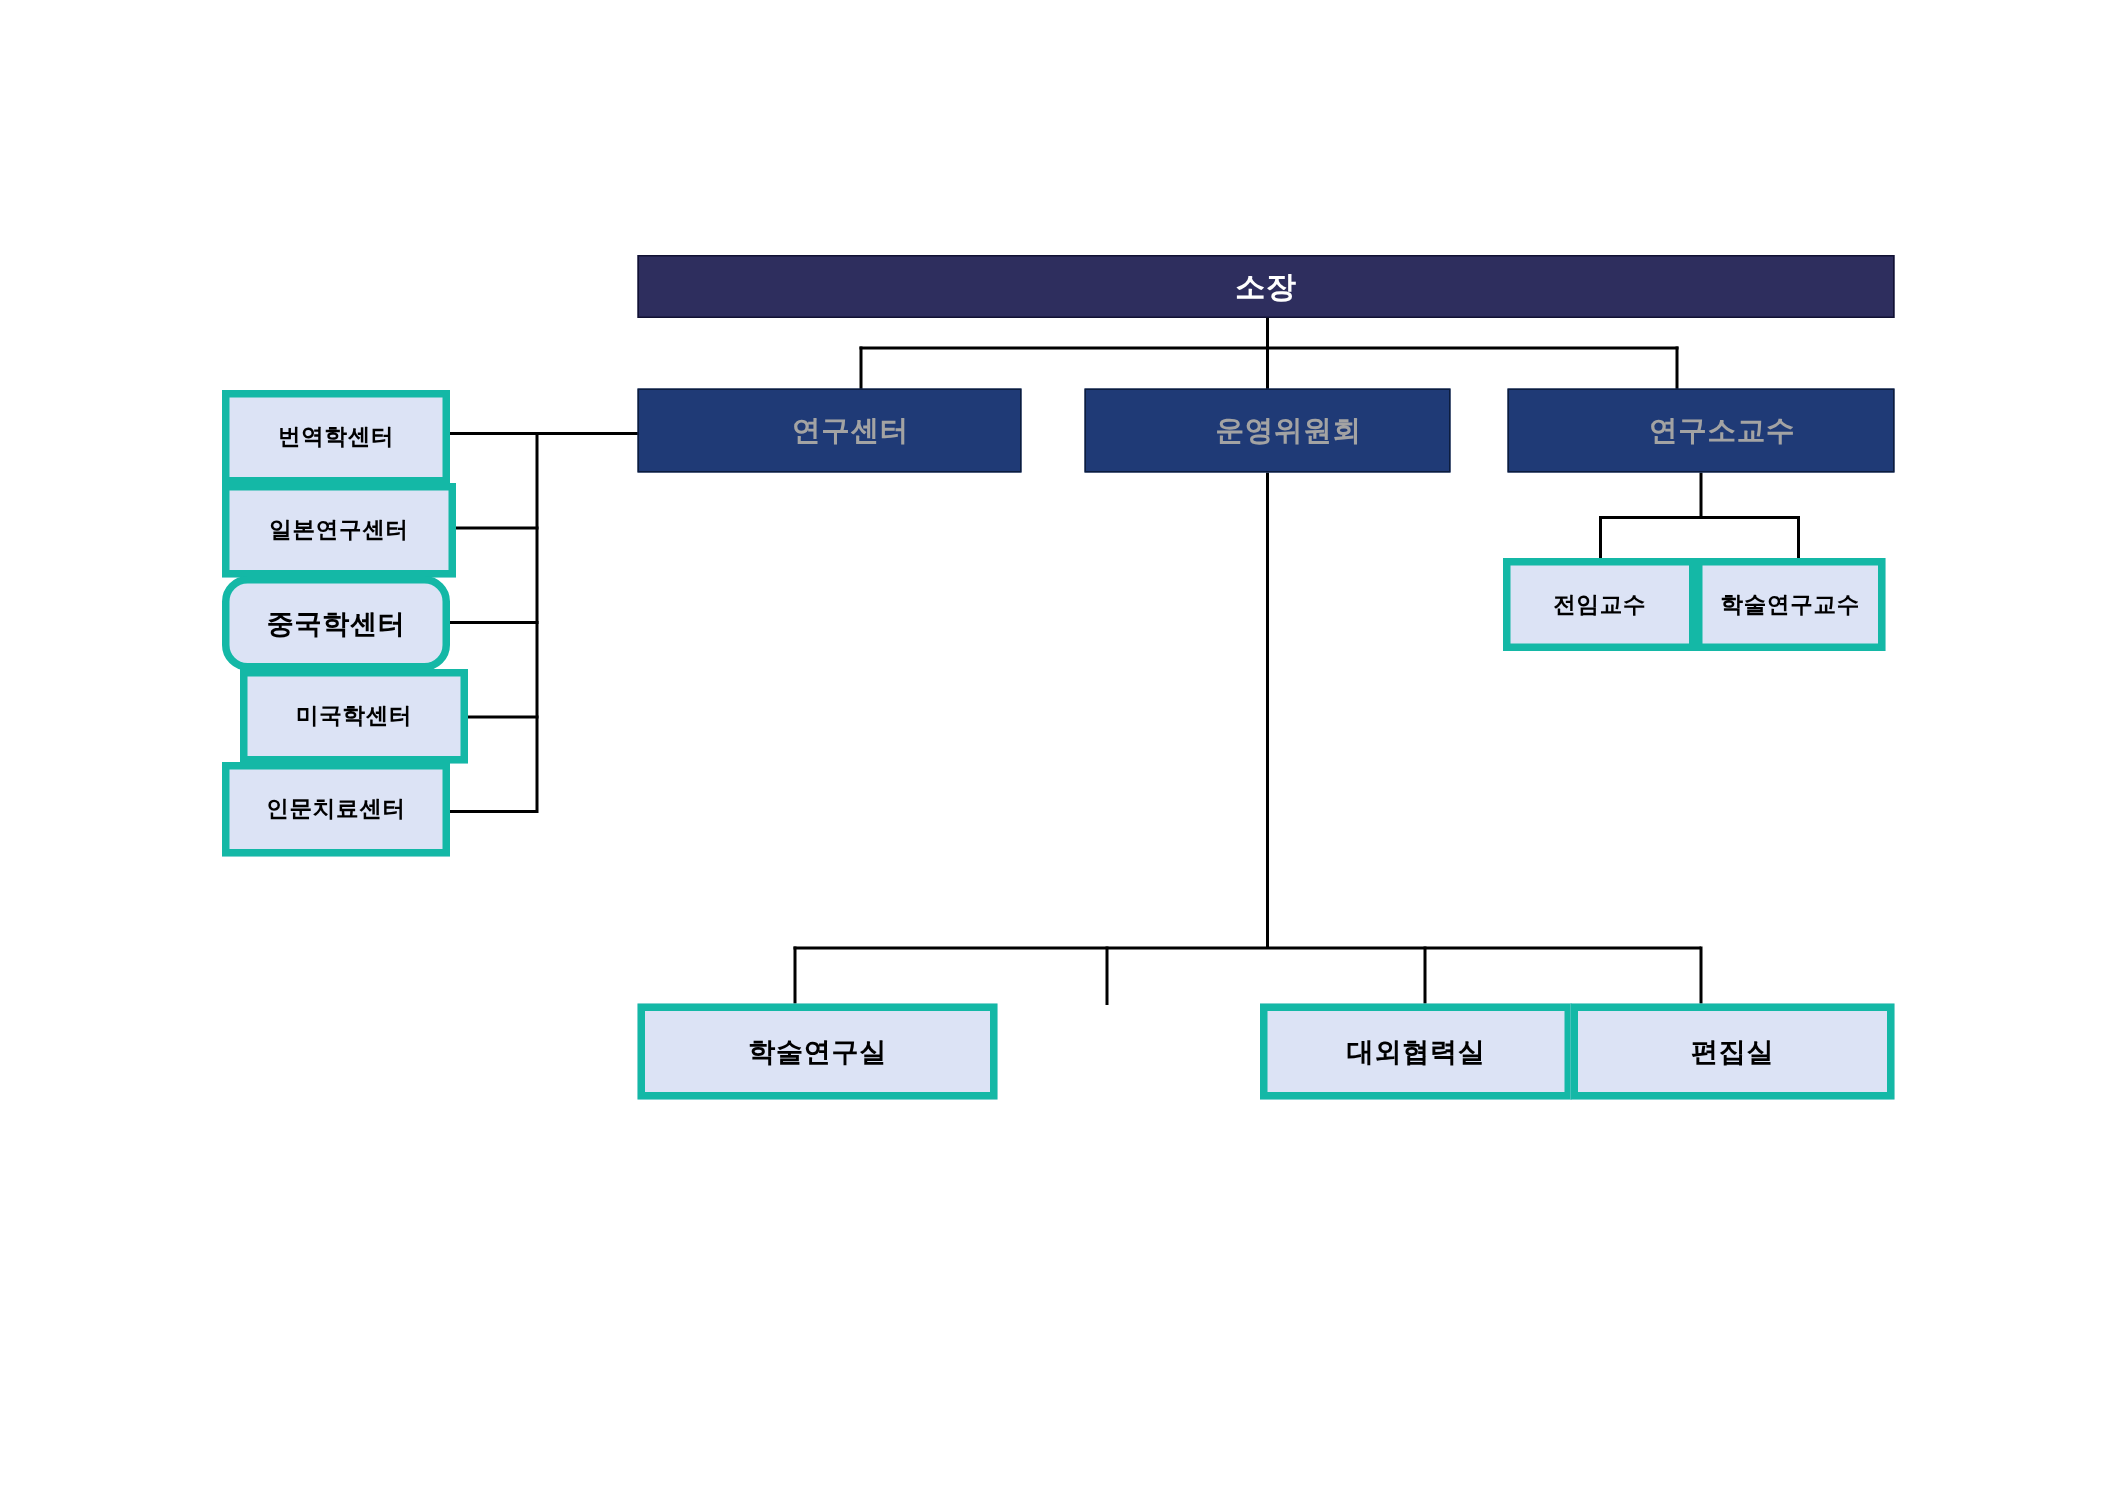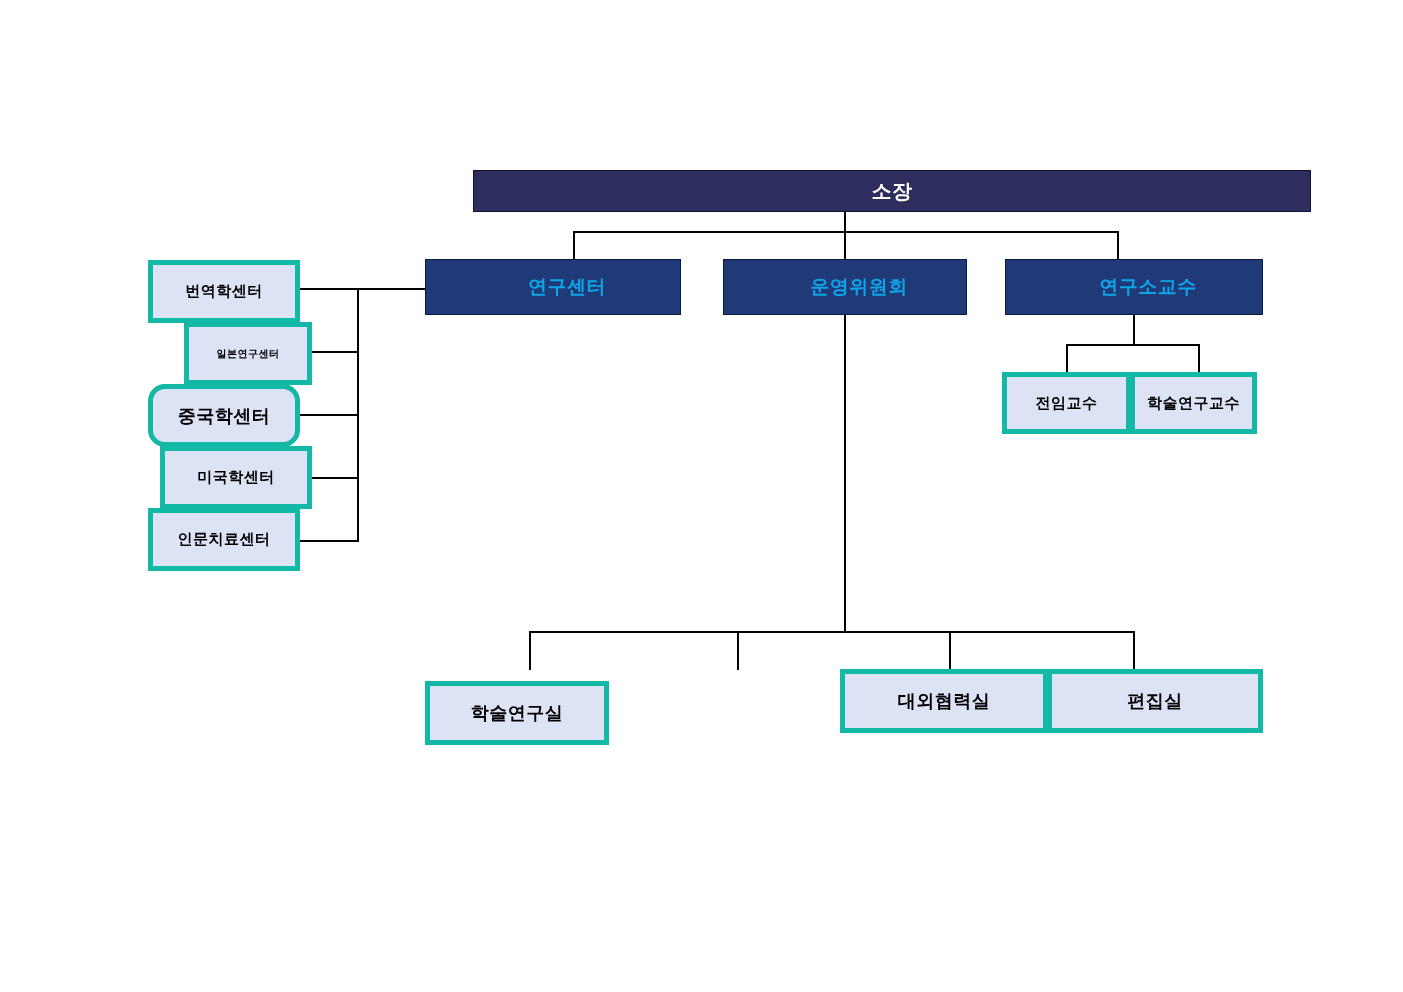--- a/index.html
+++ b/index.html
@@ -29,26 +29,25 @@
     text-align: center;
     font-weight: bold;
     letter-spacing: 0.5px;
     white-space: nowrap;
     z-index: 3;
   }
   .node-dark {
     background: #2e2e5e;
     border: 1px solid #111133;
     color: #ffffff;
-    margin-left: 48px;
   }
   .node-mid {
     background: #1f3a76;
     border: 1px solid #0c1c3d;
-    color: #0ea5e9;
+    color: #a3a3a3;
     padding-left: 28px;
   }
   .node-light {
     background: #dce3f5;
     border: 5px solid #14b8a6;
     color: #000000;
     justify-content: center;
   }
 
   
@@ -94,21 +93,21 @@
 
   <div class="line line-h" style="left:299px; top:288px; width:60px;"></div>
   <div class="line line-h" style="left:299px; top:351px; width:60px;"></div>
   <div class="line line-h" style="left:299px; top:414px; width:60px;"></div>
   <div class="line line-h" style="left:299px; top:477px; width:60px;"></div>
   <div class="line line-h" style="left:299px; top:540px; width:60px;"></div>
 
   <div class="node node-light" style="left:148px; top:260px; width:152px; height:63px; font-size:15px;">
     <span>번역학센터</span>
   </div>
-  <div class="node node-light" style="left:148px; top:322px; width:128px; height:63px; font-size:10px;margin-left:36px;">
+  <div class="node node-light" style="left:148px; top:322px; width:156px; height:63px; font-size:15px;">
     <span>일본연구센터</span>
   </div>
   <div class="node node-light" style="left:148px; top:384px; width:152px; height:63px; font-size:18px;border-radius:17px;">
     <span>중국학센터</span>
   </div>
   <div class="node node-light" style="left:148px; top:446px; width:152px; height:63px; font-size:15px;margin-left:12px;">
     <span>미국학센터</span>
   </div>
   <div class="node node-light" style="left:148px; top:508px; width:152px; height:63px; font-size:15px;">
     <span>인문치료센터</span>
@@ -126,21 +125,21 @@
     <span>학술연구교수</span>
   </div>
 
   <div class="line line-v" style="left:844px; top:315px; height:317px;"></div>
   <div class="line line-h" style="left:529px; top:631px; width:605px;"></div>
   <div class="line line-v" style="left:529px; top:631px; height:39px;"></div>
   <div class="line line-v" style="left:737px; top:631px; height:39px;"></div>
   <div class="line line-v" style="left:949px; top:631px; height:39px;"></div>
   <div class="line line-v" style="left:1133px; top:631px; height:39px;"></div>
 
-  <div class="node node-light" style="left:425px; top:669px; width:184px; height:64px; font-size:18px;margin-top:12px;">
+  <div class="node node-light" style="left:425px; top:669px; width:240px; height:64px; font-size:18px;">
     <span>학술연구실</span>
   </div>
   <div class="node node-light" style="left:840px; top:669px; width:208px; height:64px; font-size:18px;">
     <span>대외협력실</span>
   </div>
   <div class="node node-light" style="left:1047px; top:669px; width:216px; height:64px; font-size:18px;">
     <span>편집실</span>
   </div>
 
 </div>

